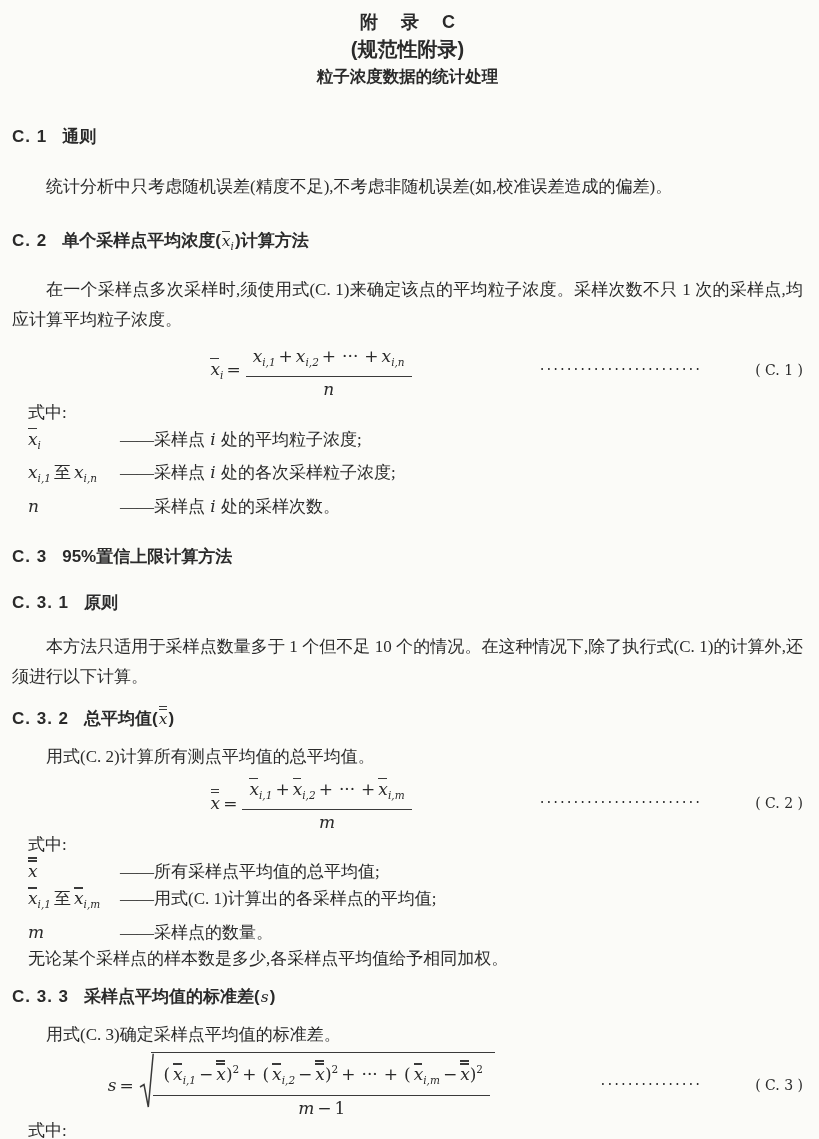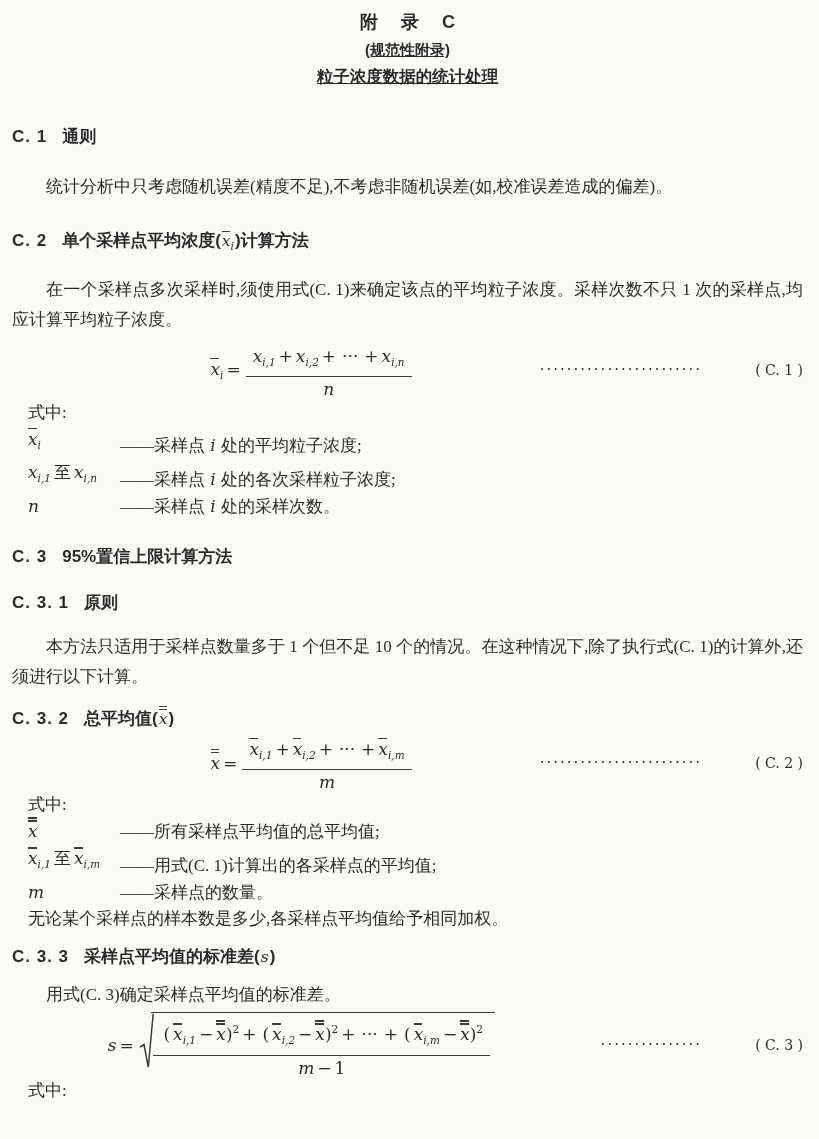--- a/index.html
+++ b/index.html
@@ -7,36 +7,36 @@
     width:819px;height:1139px;overflow:hidden;
     background:#fbfbf8;color:#2a2a2a;
     font-family:"Liberation Serif","DejaVu Serif",serif;
     font-size:17px;
   }
   .page{box-sizing:border-box;height:100%;padding:8px 16px 0 12px;}
 
   
   .doc-title{text-align:center;font-weight:700;font-family:"Liberation Sans","DejaVu Sans",sans-serif;}
   .doc-title .t1{font-size:18px;line-height:28px;letter-spacing:9px;text-indent:9px;}
-  .doc-title .t2{font-size:15px;line-height:27px;text-decoration:underline;}
-  .doc-title .t3{font-size:16.5px;line-height:27px;text-decoration:underline;}
+  .doc-title .t2{font-size:20px;line-height:27px;}
+  .doc-title .t3{font-size:16.5px;line-height:27px;}
 
   
   .sec-h{display:flex;align-items:baseline;font-family:"Liberation Sans","DejaVu Sans",sans-serif;
          font-weight:700;font-size:17px;line-height:26px;white-space:nowrap;}
   .sec-h .hn{margin-right:15px;letter-spacing:1px;}
   .hvar{font-weight:400;font-size:15.5px;font-family:"DejaVu Serif","Liberation Serif",serif;padding:0 1px;}
 
   
   .para{margin:0;line-height:30px;text-indent:34px;text-align:justify;}
   .intro{line-height:26px;margin-left:16px;}
   .note{line-height:26px;margin-left:16px;}
 
   
-  .defrow{display:flex;align-items:flex-end;line-height:27px;margin-left:16px;white-space:nowrap;}
+  .defrow{display:flex;align-items:flex-start;line-height:27px;margin-left:16px;white-space:nowrap;}
   .defrow .sym{width:92px;flex:none;font-family:"DejaVu Serif","Liberation Serif",serif;}
   .defrow .dash,.srow .dash{flex:none;}
   .ivar{font-family:"DejaVu Serif","Liberation Serif",serif;font-style:italic;padding:0 1px;}
 
   
   .formula-row{display:flex;align-items:center;gap:48px;}
   .fsl{flex:5;}
   .fsr{flex:1;}
   .fmath{display:flex;align-items:center;white-space:nowrap;
          font-family:"DejaVu Serif","Liberation Serif",serif;}
@@ -143,20 +143,21 @@
   <div class="sec-h h-c31">
     <span class="hn">C. 3. 1</span>
     <span class="ht">原则</span>
   </div>
   <p class="para p-c31">本方法只适用于采样点数量多于 1 个但不足 10 个的情况。在这种情况下,除了执行式(C. 1)的计算外,还须进行以下计算。</p>
 
   <div class="sec-h h-c32">
     <span class="hn">C. 3. 2</span>
     <span class="ht"><span>总平均值(</span><span class="hvar"><span class="mi"><span class="mb dbar">x</span></span></span><span>)</span></span>
   </div>
+  <p class="para p-c32">用式(C. 2)计算所有测点平均值的总平均值。</p>
 
   <div class="formula-row fr2">
     <span class="fsl"></span>
     <span class="fmath">
       <span class="mlhs"><span class="mi"><span class="mb dbar">x</span></span><span class="mo">=</span></span>
         <span class="frac">
           <span class="fnum"><span class="mi"><span class="mb bar">x</span><sub>i,1</sub></span><span class="mo">+</span><span class="mi"><span class="mb bar">x</span><sub>i,2</sub></span><span class="mo">+</span><span class="mo">···</span><span class="mo">+</span><span class="mi"><span class="mb bar">x</span><sub>i,m</sub></span></span>
           <span class="fden"><span class="mi"><span class="mb">m</span></span></span>
         </span>
     </span>

